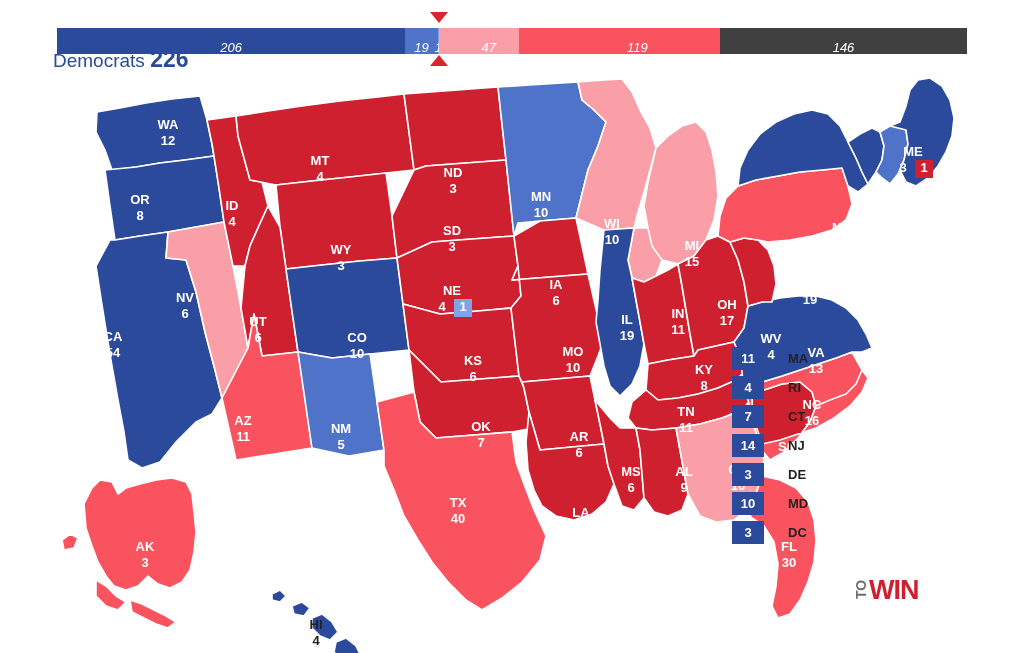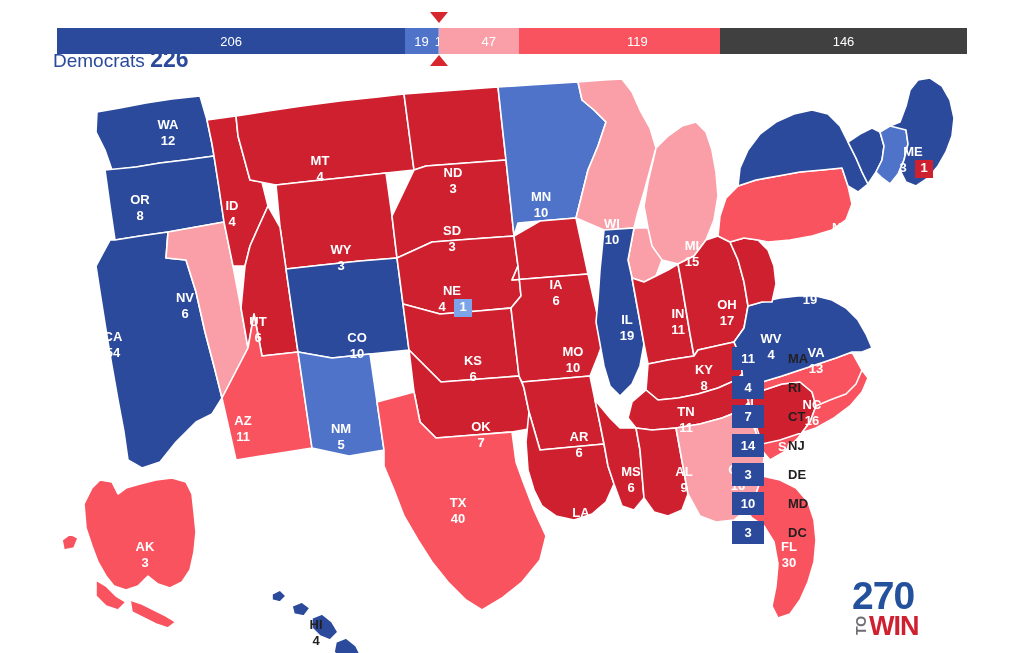--- a/index.html
+++ b/index.html
@@ -7,22 +7,22 @@
 
   
   #header{position:absolute;left:0;top:0;width:1024px;height:70px;}
   .party-label{position:absolute;top:18px;font-size:19px;font-weight:400;white-space:nowrap;margin-top:28px;}
   .party-num{font-size:23px;font-weight:bold;}
   #dem-label{left:53px;color:#2b4a9b;}
   #rep-label{right:57px;color:#d23b47;}
   #rep-label .party-num{color:#cf2030;}
 
   #bar-wrap{position:absolute;left:57px;top:28px;width:910px;height:26px;}
-  .seg{position:absolute;top:0;height:26px;display:flex;align-items:center;justify-content:center;
-       color:#ffffff;font-size:13px;line-height:1;}
+  .seg{position:absolute;top:0;height:26px;display:flex;align-items:flex-end;justify-content:center;
+       color:#ffffff;font-size:13px;line-height:1;font-style:italic;}
   .seg span{position:relative;top:0px;}
 
   .marker{position:absolute;width:0;height:0;border-left:9px solid transparent;
           border-right:9px solid transparent;}
   #marker-top{top:12px;border-top:11px solid #d8262f;}
   #marker-bot{top:55px;border-bottom:11px solid #d8262f;}
 
   
   #map-area{position:absolute;left:0;top:70px;width:868px;height:583px;}
   svg#usmap{position:absolute;left:0;top:0;width:1024px;height:583px;}
@@ -254,19 +254,18 @@
         <div class="leg-box" style="background: rgb(43, 74, 155);">10</div>
         <div class="leg-ab">MD</div>
       </div>
       <div class="leg-row">
         <div class="leg-box" style="background: rgb(43, 74, 155);">3</div>
         <div class="leg-ab">DC</div>
       </div>
     </div>
 
   <div id="logo">
-    <div id="logo-270">270</div>
     <div id="logo-bottom">
       <span id="logo-to">TO</span>
       <span id="logo-win">WIN</span>
     </div>
   </div>
 </div>
 
 </body></html>

